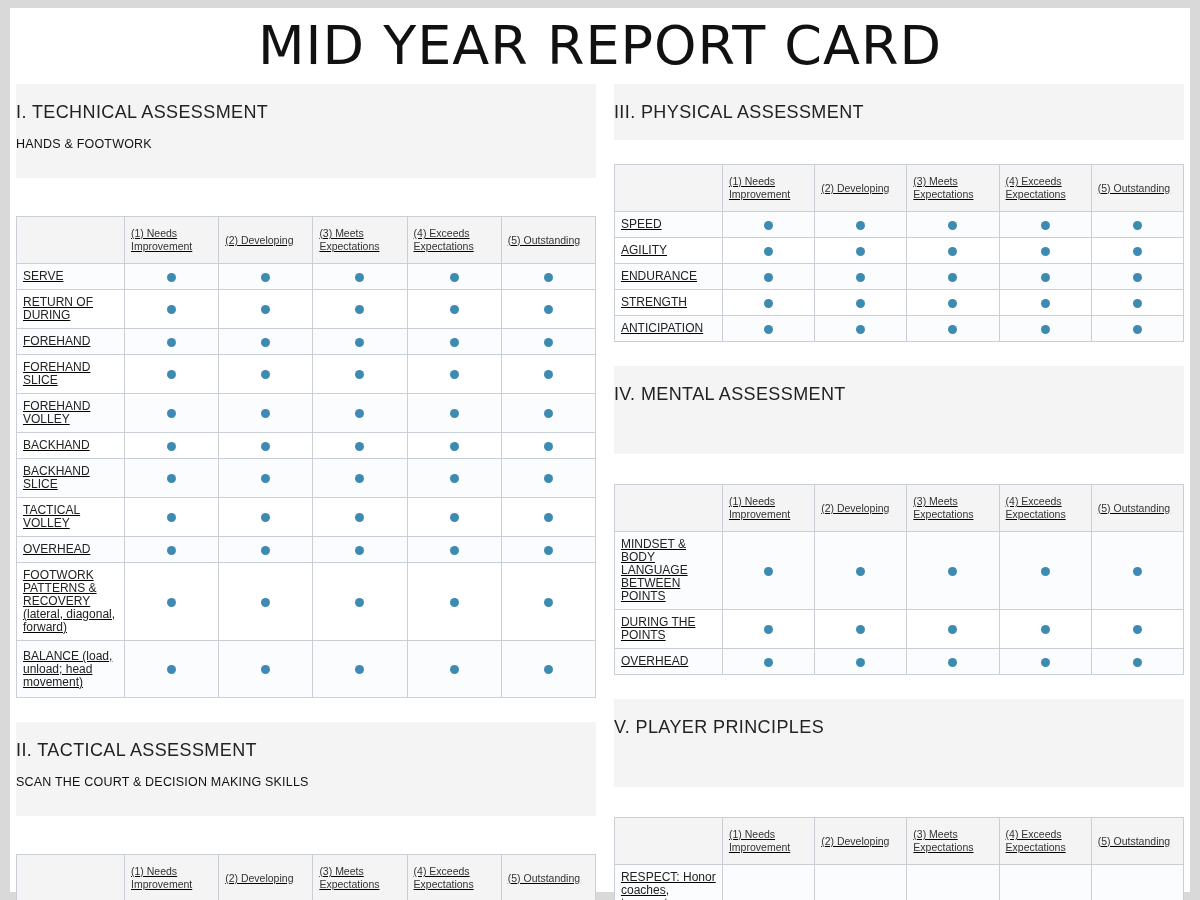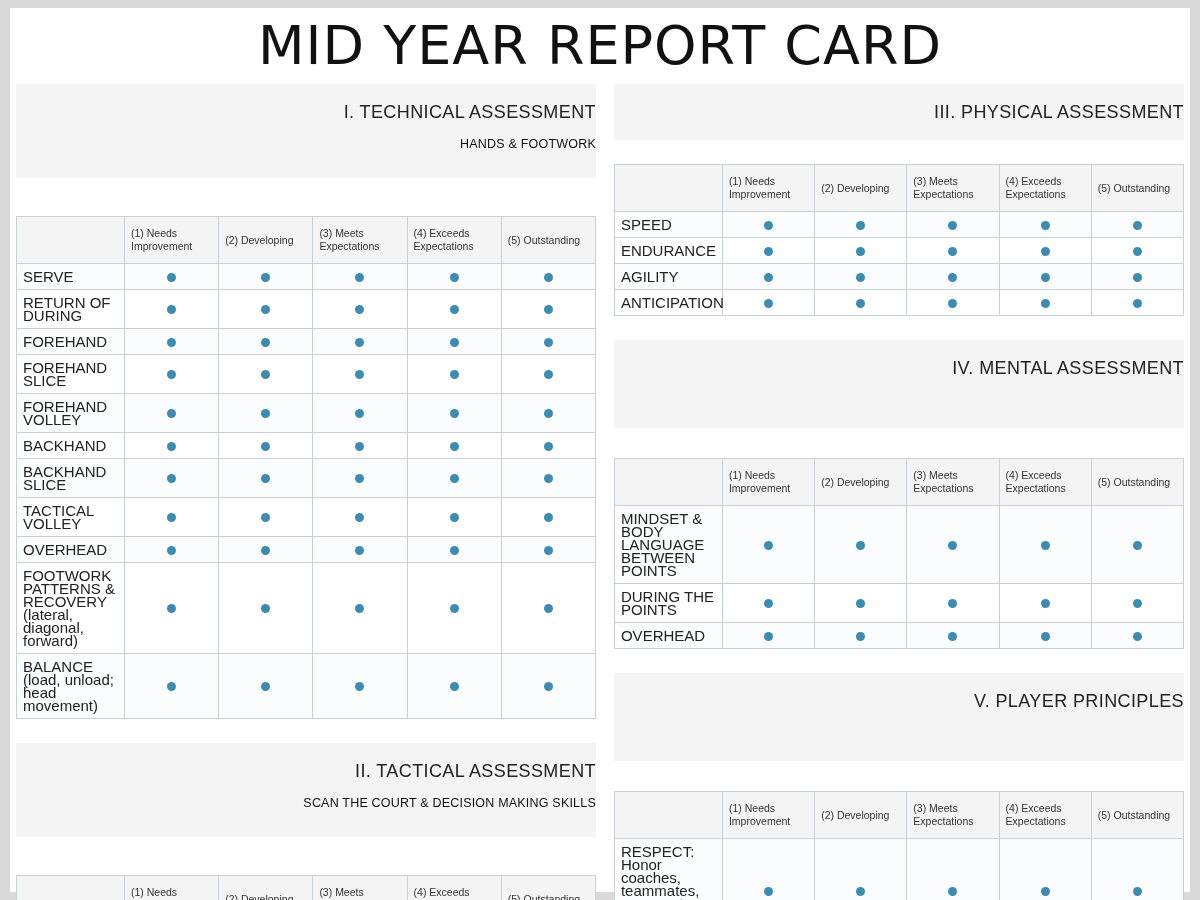--- a/index.html
+++ b/index.html
@@ -36,21 +36,21 @@
     display: flex;
     gap: 18px;
     padding: 6px 6px 0 6px;
     box-sizing: border-box;
   }
   .col-left { width: 586px; }
   .col-right { width: 576px; }
 
   .section-header {
     background: #f4f4f4;
-    text-align: right;
+    text-align: left;
     box-sizing: border-box;
   }
   .section-header .sec-title {
     font-size: 18px;
     color: #222222;
     letter-spacing: .4px;
     font-weight: 400;
     padding: 18px 0 0 0;
   }
   .section-header .sec-sub {
@@ -61,37 +61,38 @@
     letter-spacing: .2px;
   }
   .sh-tall { height: 88px; }
   .sh-tall-pad { height: 94px; }
   .sh-short { height: 56px; }
 
   table.grid {
     border-collapse: collapse;
     width: 100%;
     table-layout: fixed;
+    text-decoration: underline;
   }
   table.grid td, table.grid th {
     border: 1px solid #c9cfd4;
     vertical-align: middle;
   }
   table.grid thead th {
     background: #f4f4f4;
     font-weight: 400;
     font-size: 10.5px;
     color: #333333;
     text-align: left;
     padding: 6px 6px;
     height: 34px;
     line-height: 13px;
   }
   table.grid tbody td.rowlabel {
-    font-size: 15px;
+    font-size: 12px;
     color: #222222;
     padding: 6px 6px;
     line-height: 13px;
   }
   table.grid tbody td.cell {
     text-align: center;
     background: #ffffff;
   }
   table.grid tbody tr:nth-child(odd) td {
     background: #fbfcfd;
@@ -288,29 +289,37 @@
         <tbody>
           <tr>
               <td class="rowlabel">SPEED</td>
             <td class="cell"><span class="dot"></span></td>
             <td class="cell"><span class="dot"></span></td>
             <td class="cell"><span class="dot"></span></td>
             <td class="cell"><span class="dot"></span></td>
             <td class="cell"><span class="dot"></span></td>
           </tr>
           <tr>
+              <td class="rowlabel">AGILITY</td>
+            <td class="cell"><span class="dot"></span></td>
+            <td class="cell"><span class="dot"></span></td>
+            <td class="cell"><span class="dot"></span></td>
+            <td class="cell"><span class="dot"></span></td>
+            <td class="cell"><span class="dot"></span></td>
+          </tr>
+          <tr>
               <td class="rowlabel">ENDURANCE</td>
             <td class="cell"><span class="dot"></span></td>
             <td class="cell"><span class="dot"></span></td>
             <td class="cell"><span class="dot"></span></td>
             <td class="cell"><span class="dot"></span></td>
             <td class="cell"><span class="dot"></span></td>
           </tr>
           <tr>
-              <td class="rowlabel">AGILITY</td>
+              <td class="rowlabel">STRENGTH</td>
             <td class="cell"><span class="dot"></span></td>
             <td class="cell"><span class="dot"></span></td>
             <td class="cell"><span class="dot"></span></td>
             <td class="cell"><span class="dot"></span></td>
             <td class="cell"><span class="dot"></span></td>
           </tr>
           <tr>
               <td class="rowlabel">ANTICIPATION</td>
             <td class="cell"><span class="dot"></span></td>
             <td class="cell"><span class="dot"></span></td>

